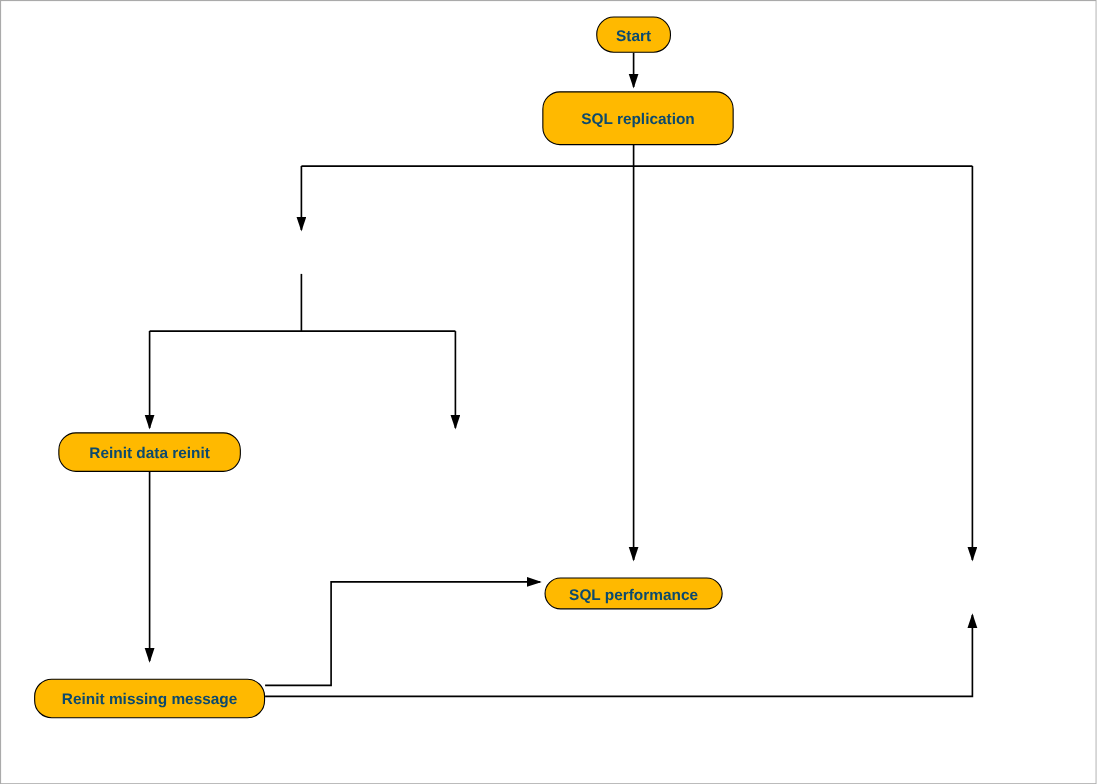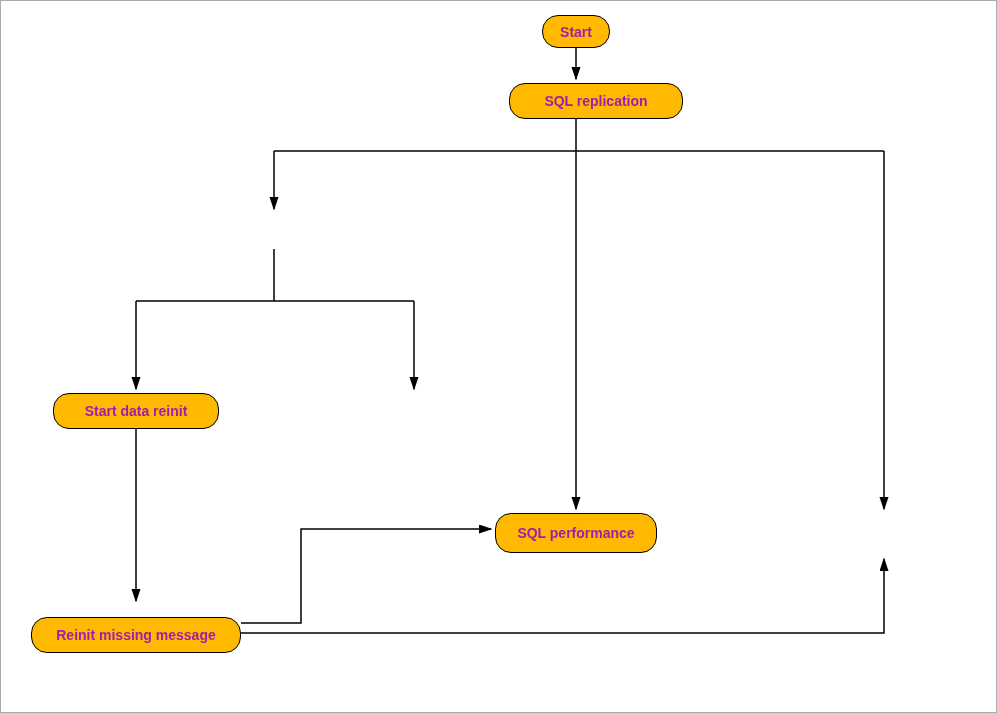--- a/index.html
+++ b/index.html
@@ -18,21 +18,21 @@
   .node {
     position: absolute;
     background: #FFB900;
     border: 1px solid #000;
     border-radius: 16px;
     display: flex;
     align-items: center;
     justify-content: center;
     font-size: 14px;
     font-weight: 600;
-    color: #a21caf;
+    color: #0c4a6e;
     text-align: center;
     box-sizing: border-box;
     padding: 6px 16px;
   }
   svg.lines {
     position: absolute;
     top: 0;
     left: 0;
     width: 997px;
     height: 713px;
@@ -72,32 +72,32 @@
 
     <polyline points="240,622 300,622 300,528 490,528" fill="none" stroke="#000" stroke-width="1.5" marker-end="url(#arrow)"></polyline>
 
     <polyline points="240,632 883,632 883,558" fill="none" stroke="#000" stroke-width="1.5" marker-end="url(#arrow)"></polyline>
   </svg>
 
   <div class="node" style="left:541px; top:14px; width:68px; height:33px;">
     <span>Start</span>
   </div>
 
-  <div class="node" style="left:508px; top:82px; width:174px; height:36px;">
+  <div class="node" style="left:492px; top:82px; width:174px; height:49px;">
     <span>SQL replication</span>
   </div>
 
 
   <div class="node" style="left:52px; top:392px; width:166px; height:36px;">
-    <span>Start data reinit</span>
+    <span>Reinit data reinit</span>
   </div>
 
 
   <div class="node" style="left:30px; top:604px; width:210px; height:36px;margin-top:12px;">
     <span>Reinit missing message</span>
   </div>
 
-  <div class="node" style="left:494px; top:512px; width:162px; height:40px;">
+  <div class="node" style="left:494px; top:524px; width:162px; height:29px;">
     <span>SQL performance</span>
   </div>
 
 
 </div>
 
 </body></html>

